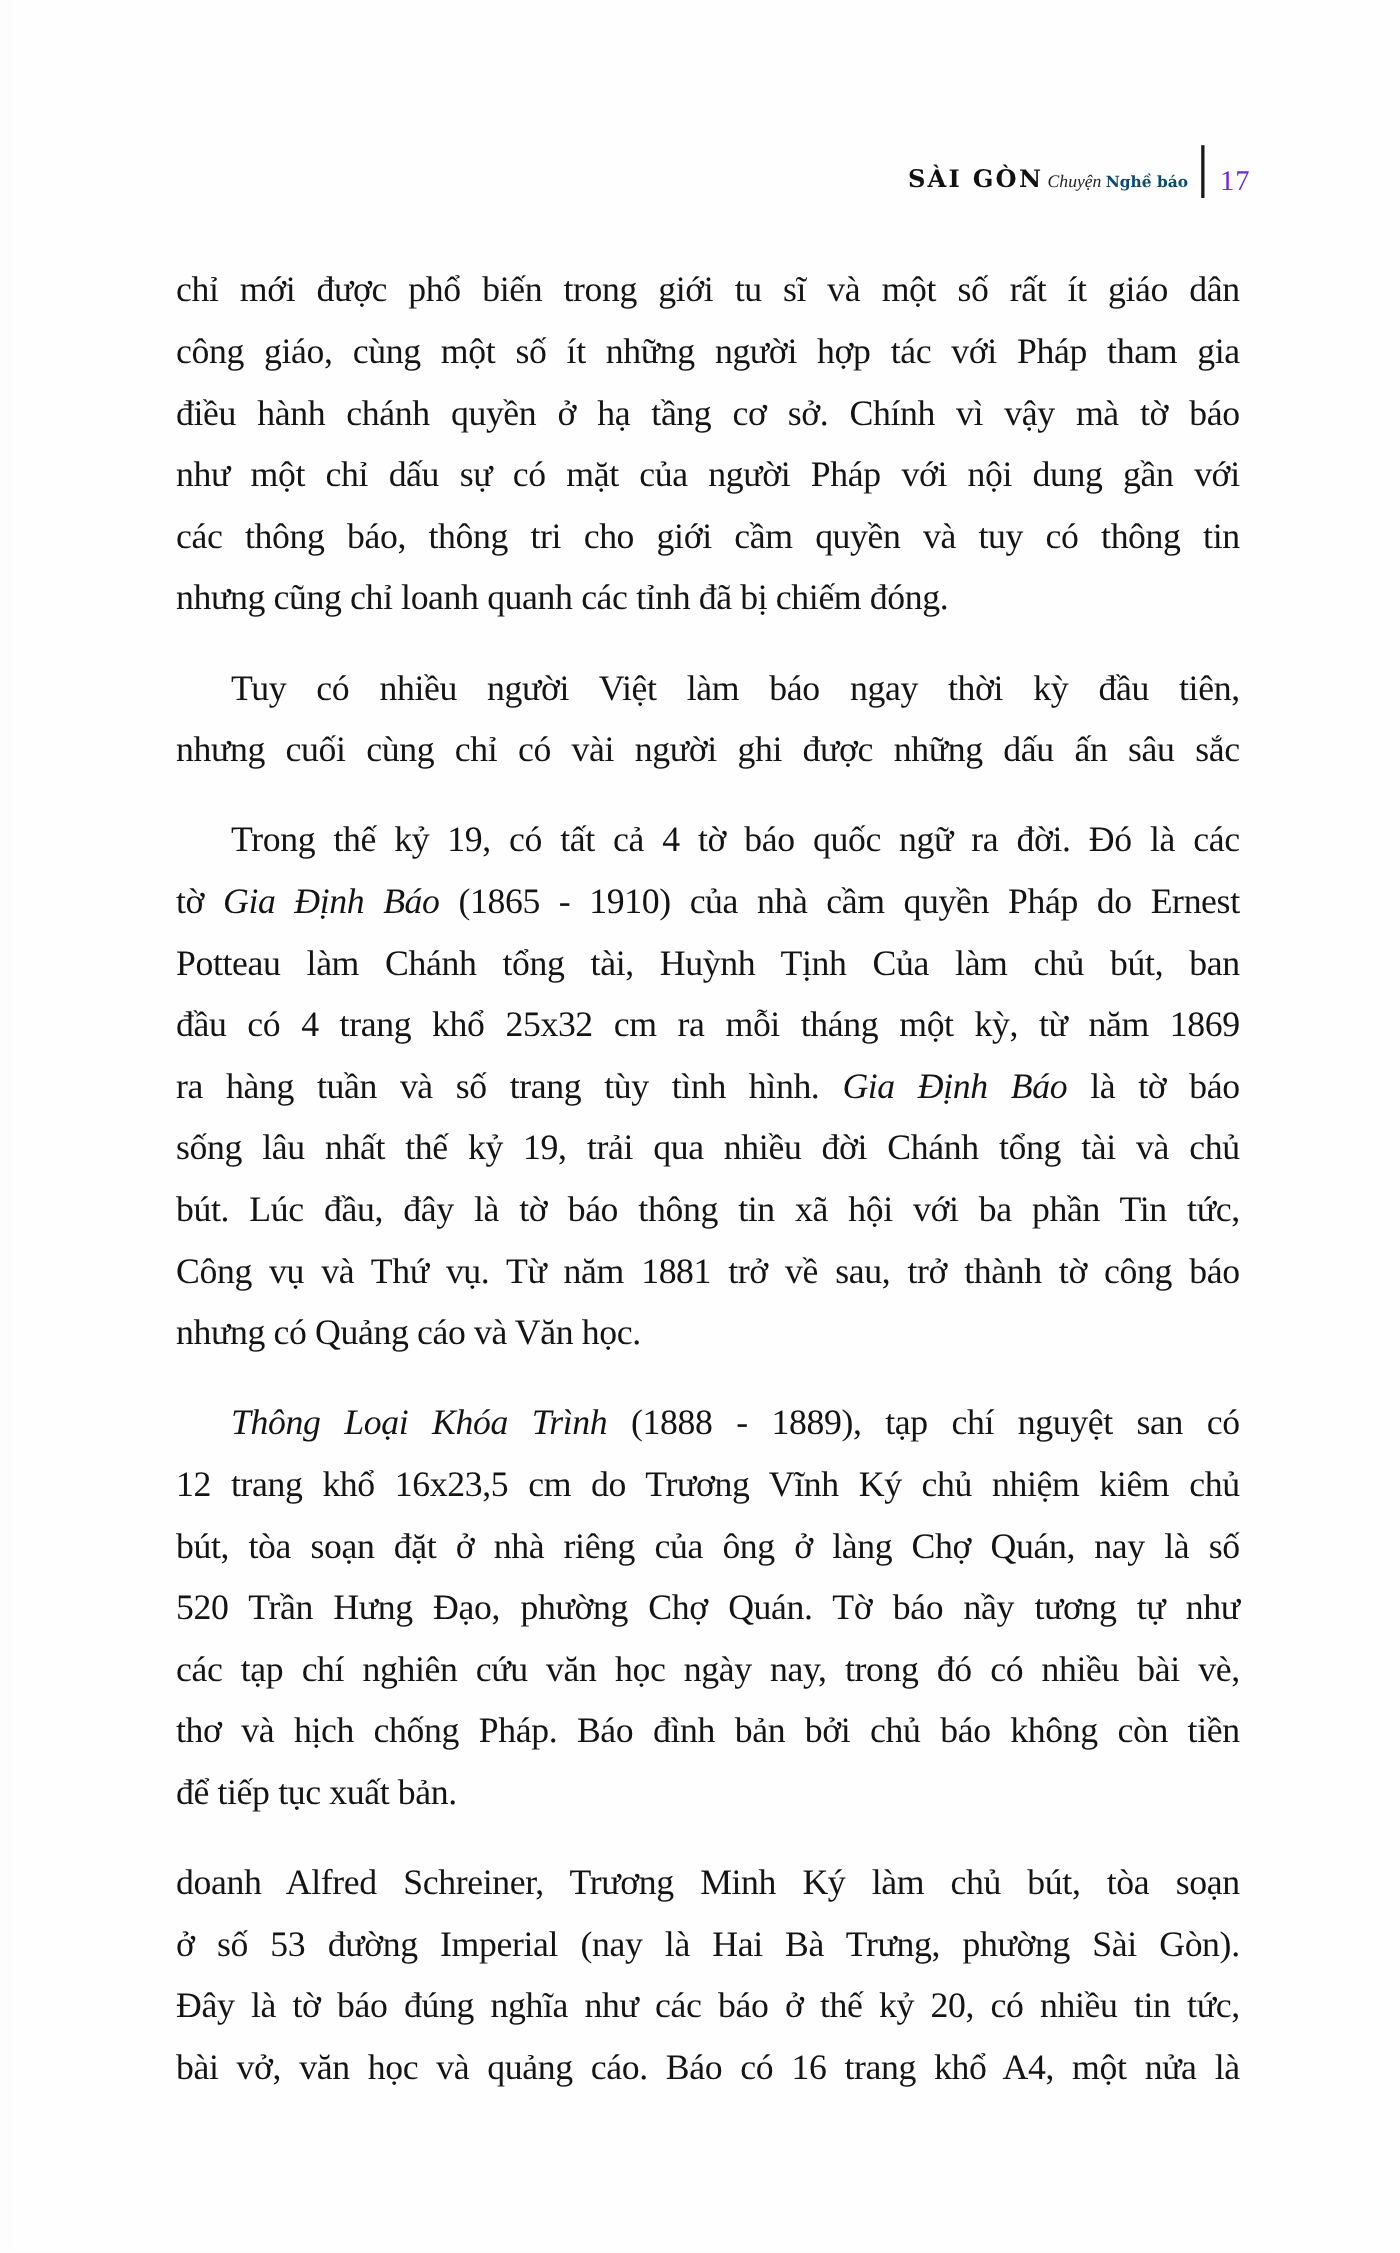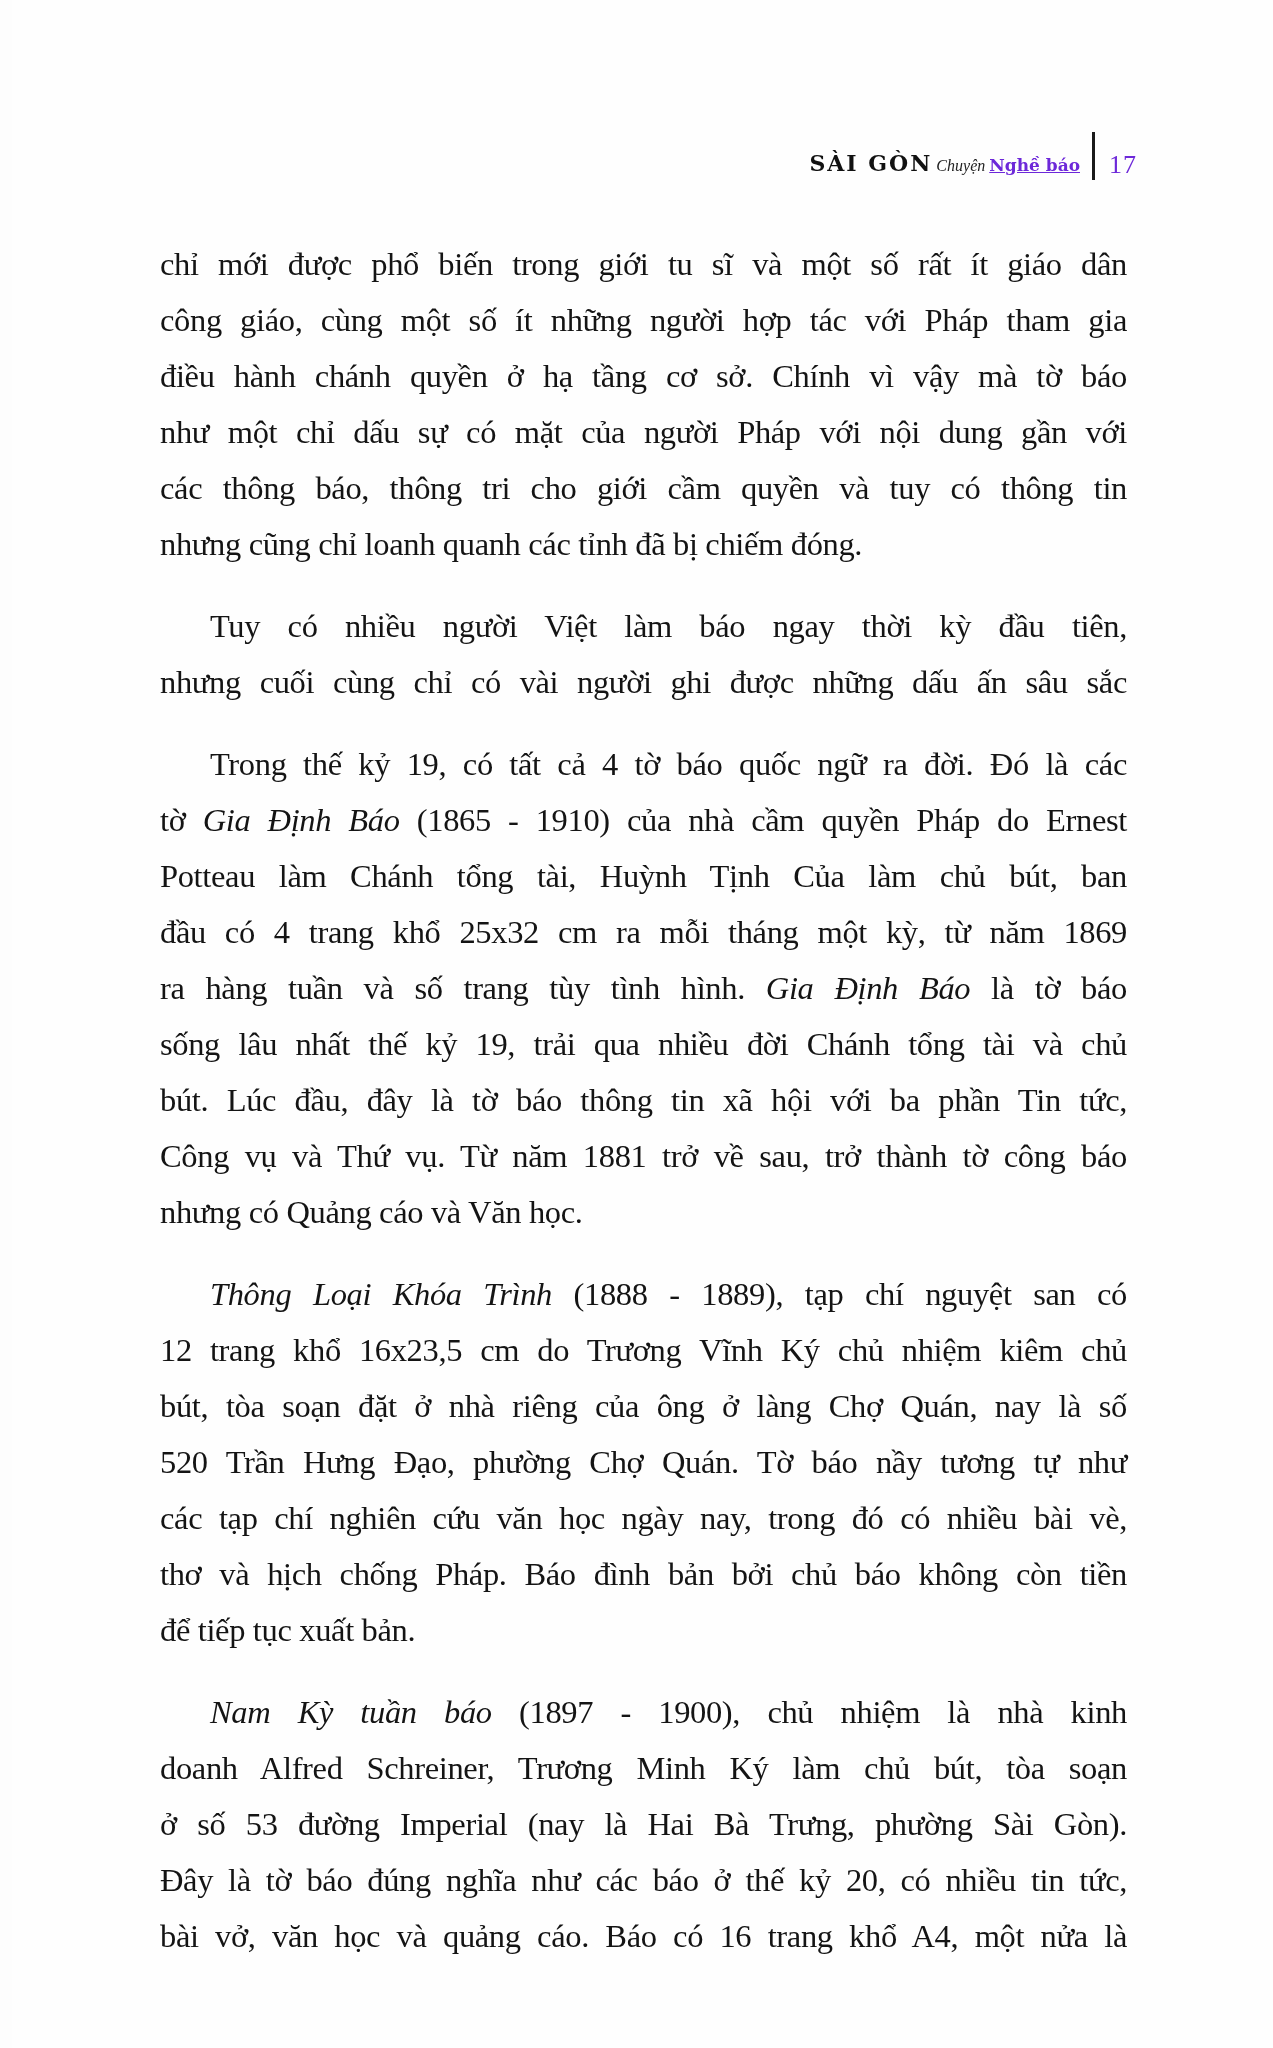--- a/index.html
+++ b/index.html
@@ -47,23 +47,22 @@
   .header-title .t-small {
     font-family: "Liberation Serif", serif;
     font-style: italic;
     font-size: 16px;
     margin: 0 4px 0 4px;
     color: #222;
   }
   .header-title .t-sub {
     font-family: "DejaVu Serif", serif;
     font-weight: bold;
-    font-size: 17px;
-    color: #6d28d9;
-    text-decoration: underline;
+    font-size: 14px;
+    color: #0c4a6e;
   }
   .header-rule {
     width: 3px;
     height: 48px;
     background: #1a1a1a;
     margin-right: 14px;
   }
   .page-number {
     font-family: "Liberation Serif", serif;
     font-size: 26px;
@@ -145,21 +144,20 @@
         <span class="line indent"><span class="it">Thông Loại Khóa Trình</span><span> (1888 - 1889), tạp chí nguyệt san có</span></span>
         <span class="line"><span>12 trang khổ 16x23,5 cm do Trương Vĩnh Ký chủ nhiệm kiêm chủ</span></span>
         <span class="line"><span>bút, tòa soạn đặt ở nhà riêng của ông ở làng Chợ Quán, nay là số</span></span>
         <span class="line"><span>520 Trần Hưng Đạo, phường Chợ Quán. Tờ báo nầy tương tự như</span></span>
         <span class="line"><span>các tạp chí nghiên cứu văn học ngày nay, trong đó có nhiều bài vè,</span></span>
         <span class="line"><span>thơ và hịch chống Pháp. Báo đình bản bởi chủ báo không còn tiền</span></span>
         <span class="line last"><span>để tiếp tục xuất bản.</span></span>
       </div>
       <div class="para-gap"></div>
       <div class="paragraph">
-        <span class="line indent"><span class="it">Nam Kỳ tuần báo</span><span> (1897 - 1900), chủ nhiệm là nhà kinh</span></span>
         <span class="line"><span>doanh Alfred Schreiner, Trương Minh Ký làm chủ bút, tòa soạn</span></span>
         <span class="line"><span>ở số 53 đường Imperial (nay là Hai Bà Trưng, phường Sài Gòn).</span></span>
         <span class="line"><span>Đây là tờ báo đúng nghĩa như các báo ở thế kỷ 20, có nhiều tin tức,</span></span>
         <span class="line"><span>bài vở, văn học và quảng cáo. Báo có 16 trang khổ A4, một nửa là</span></span>
       </div>
     </div>
 
 </div>
 
 </body></html>

